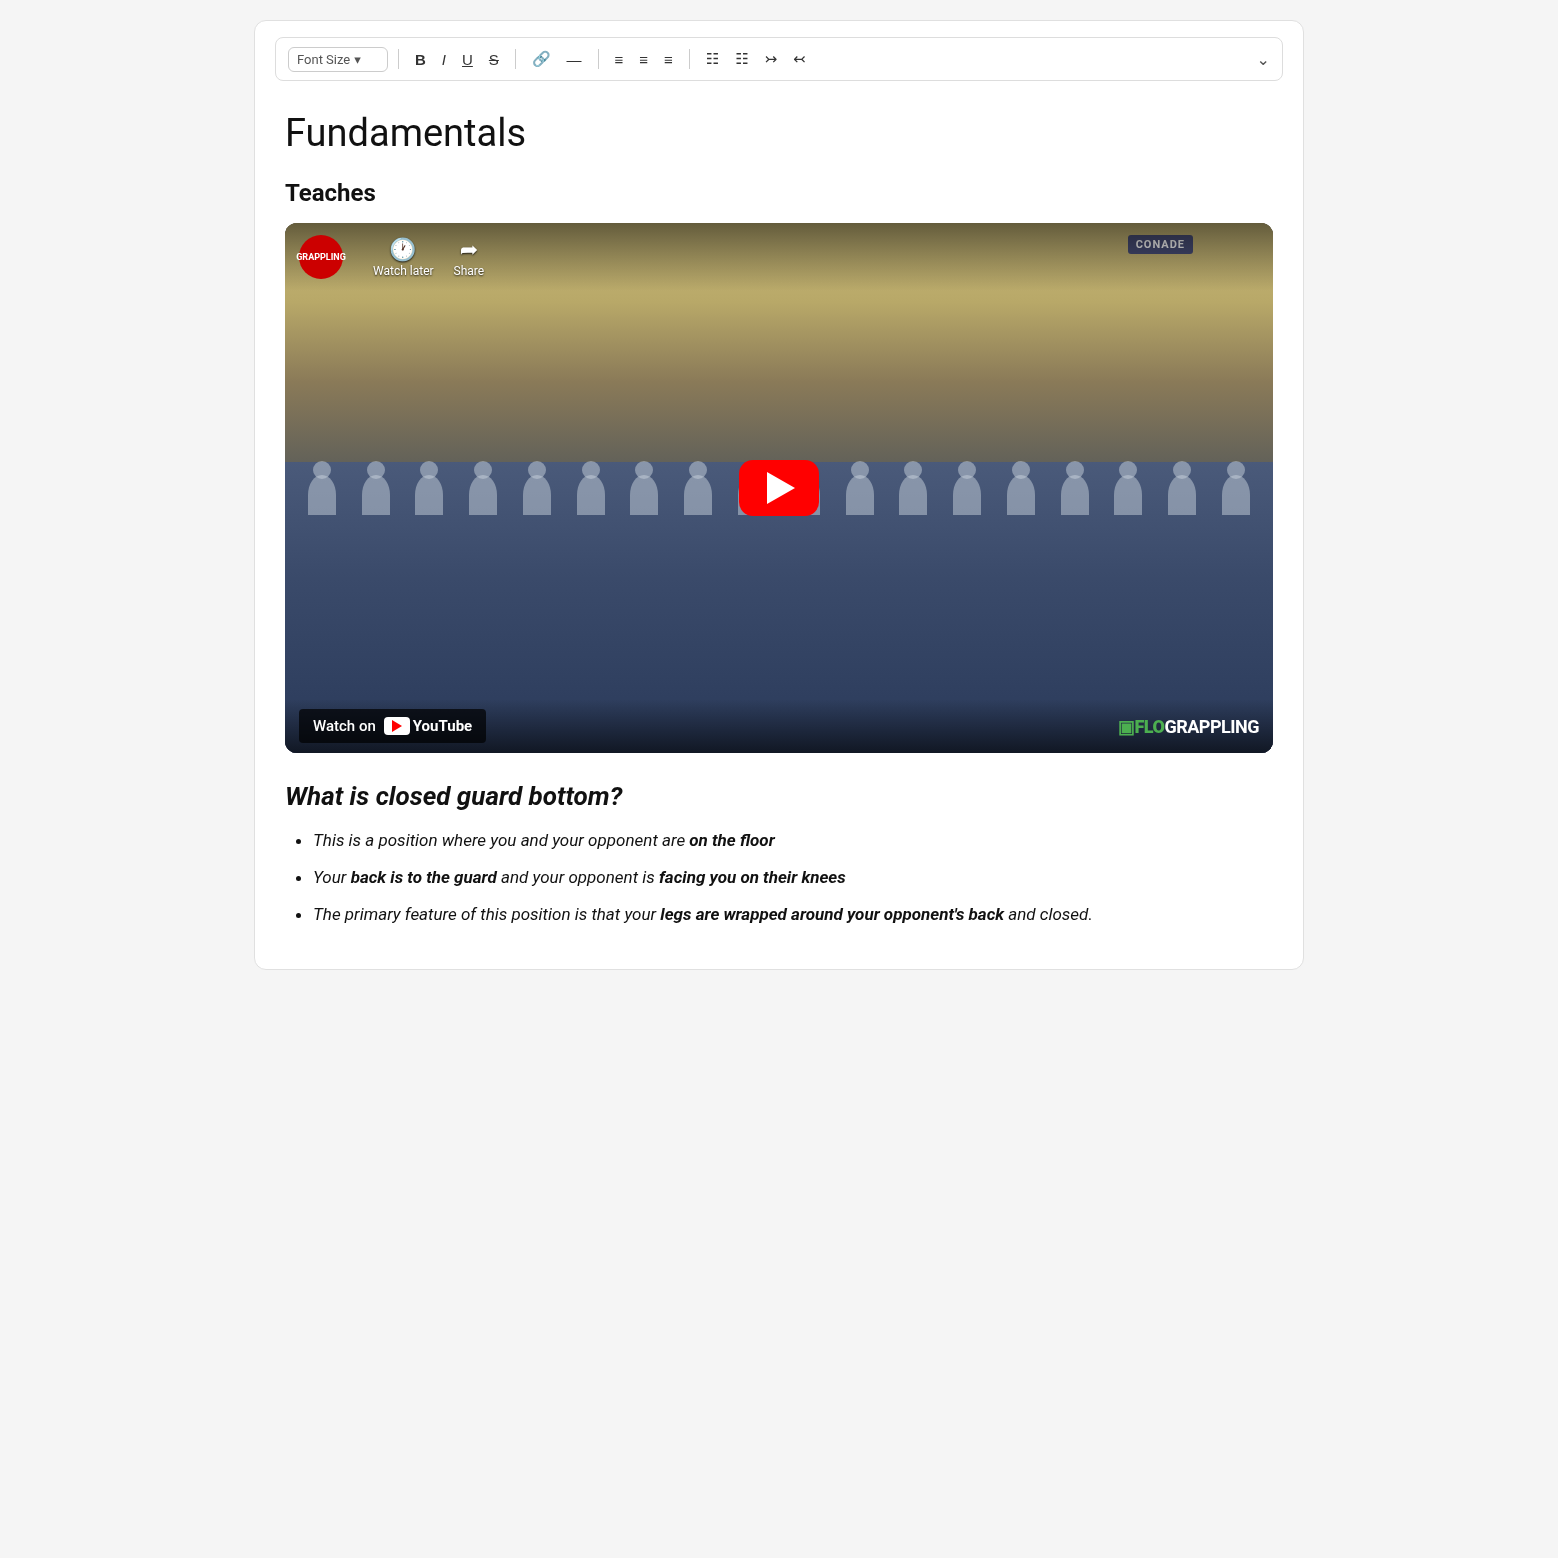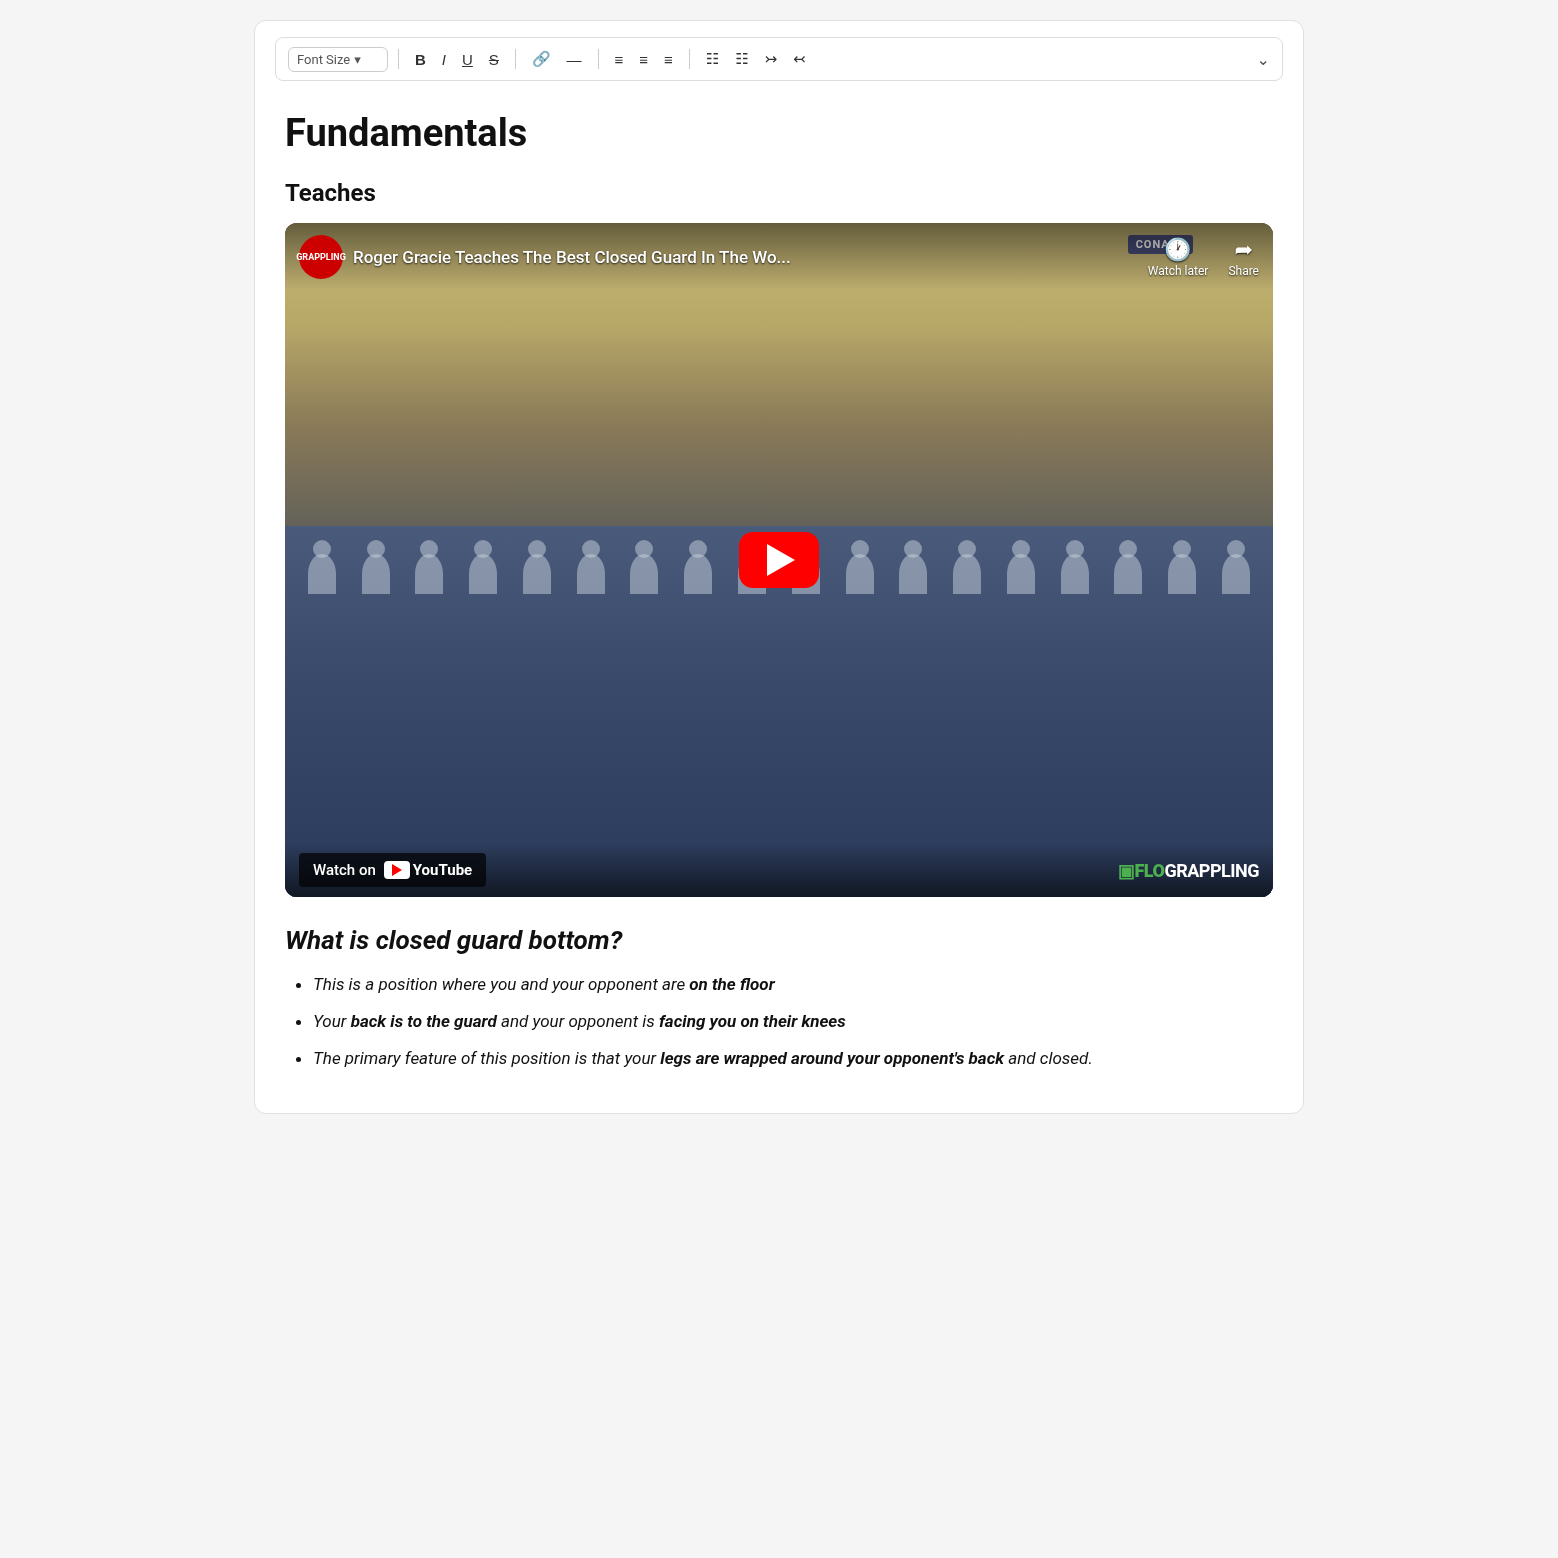--- a/index.html
+++ b/index.html
@@ -74,21 +74,21 @@
       border: none;
       cursor: pointer;
       font-size: 16px;
       color: #555;
     }
     .content-area {
       padding: 0 10px;
     }
     h1.page-title {
       font-size: 38px;
-      font-weight: 700;
+      font-weight: 400;
       color: #111;
       margin-bottom: 24px;
     }
     h2.section-title {
       font-size: 24px;
       font-weight: 700;
       color: #111;
       margin-bottom: 16px;
     }
     h3.subsection-title {
@@ -103,21 +103,21 @@
       width: 100%;
       border-radius: 12px;
       overflow: hidden;
       position: relative;
       background: #1a1a2e;
       margin-bottom: 28px;
       cursor: pointer;
     }
     .video-thumbnail {
       width: 100%;
-      height: 674px;
+      height: 530px;
       position: relative;
       background: linear-gradient(
         to bottom,
         #3a3520 0%,
         #4a4530 20%,
         #5a5540 40%,
         #3d3d50 60%,
         #2a2a3a 80%,
         #1a1a2a 100%
       );
@@ -398,21 +398,20 @@
           <div class="person"></div>
           <div class="person"></div>
           <div class="person"></div>
           <div class="person"></div>
         </div>
 
         <div class="video-top-bar">
           <div class="channel-logo">
             <span>GRAPPLING</span>
           </div>
-          <div class="video-title-text">Roger Gracie Teaches The Best Closed Guard In The Wo...</div>
           <div class="watch-later-btn">
             <span class="watch-later-icon">🕐</span>
             <span>Watch later</span>
           </div>
           <div class="share-btn">
             <span class="share-icon">➦</span>
             <span>Share</span>
           </div>
         </div>
 

